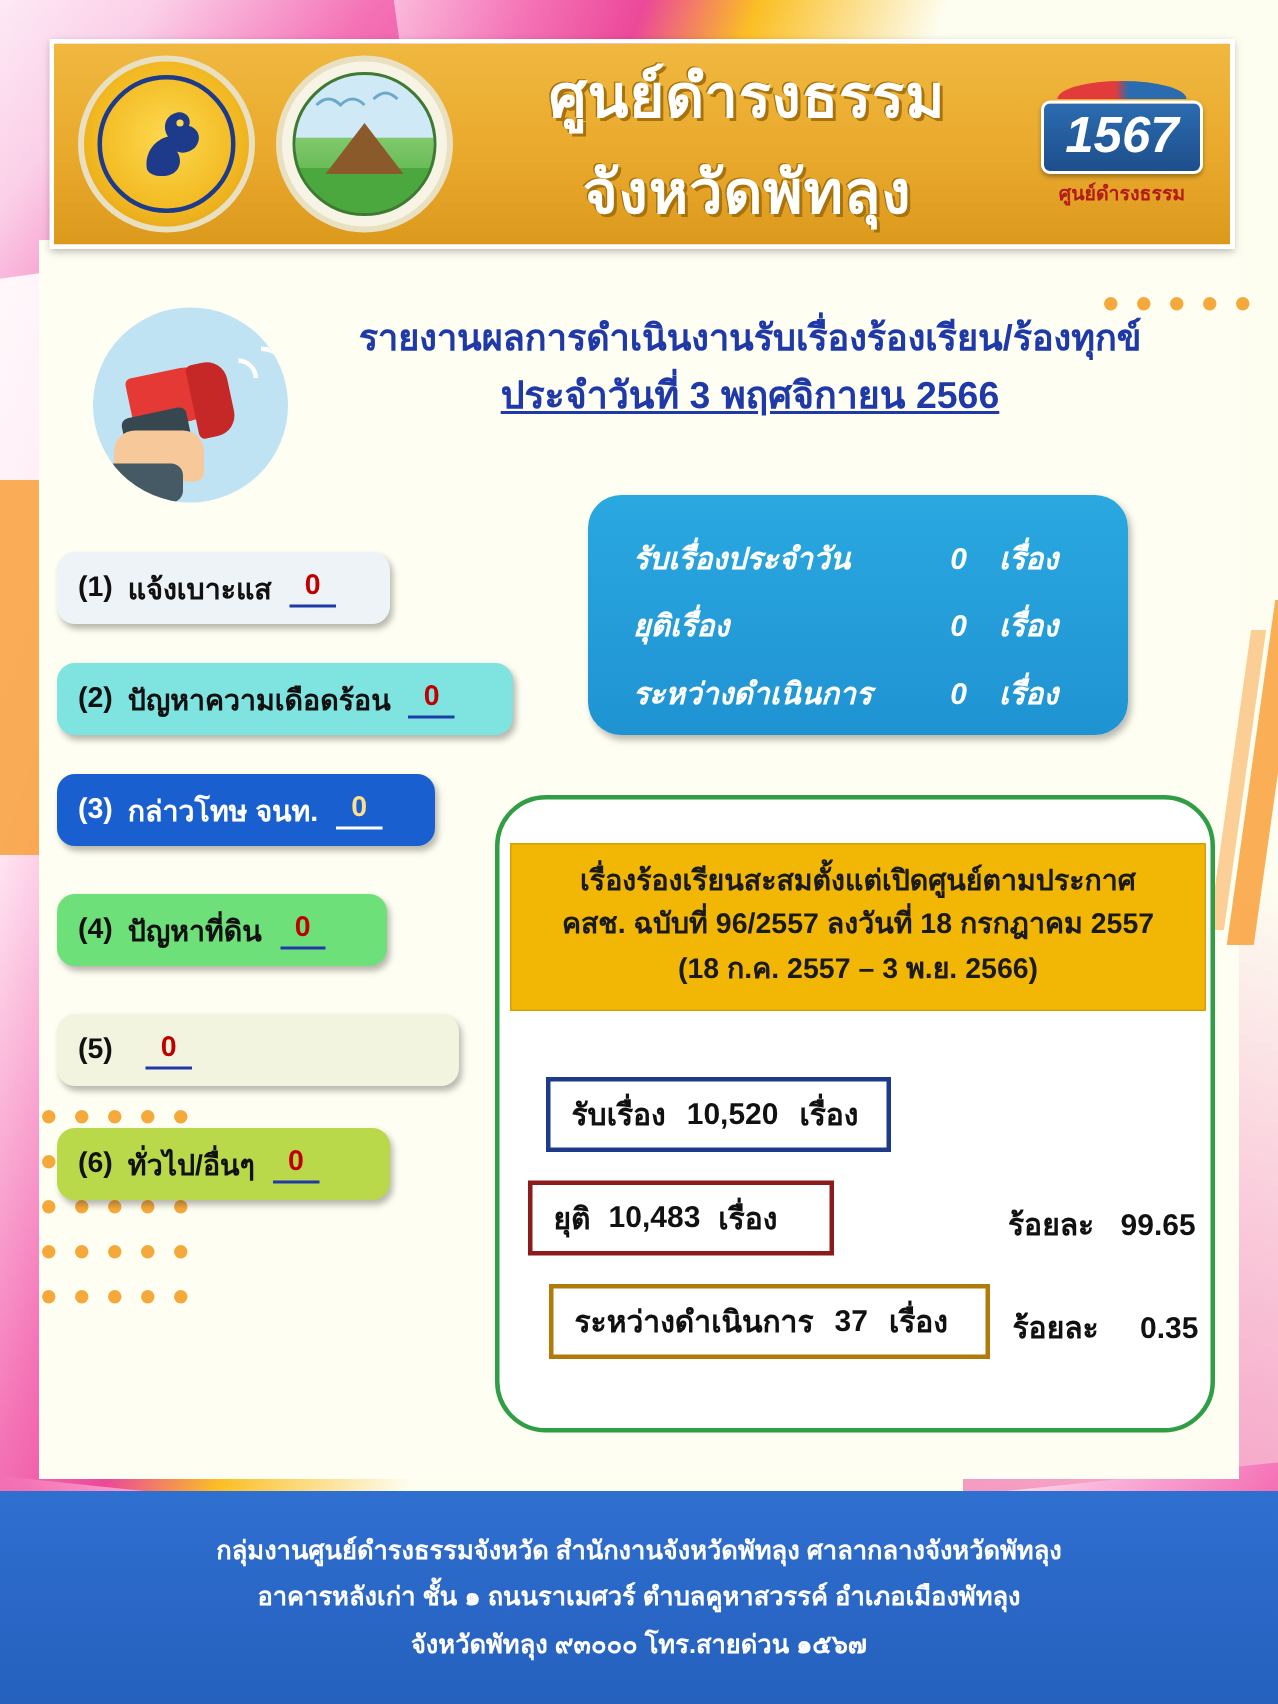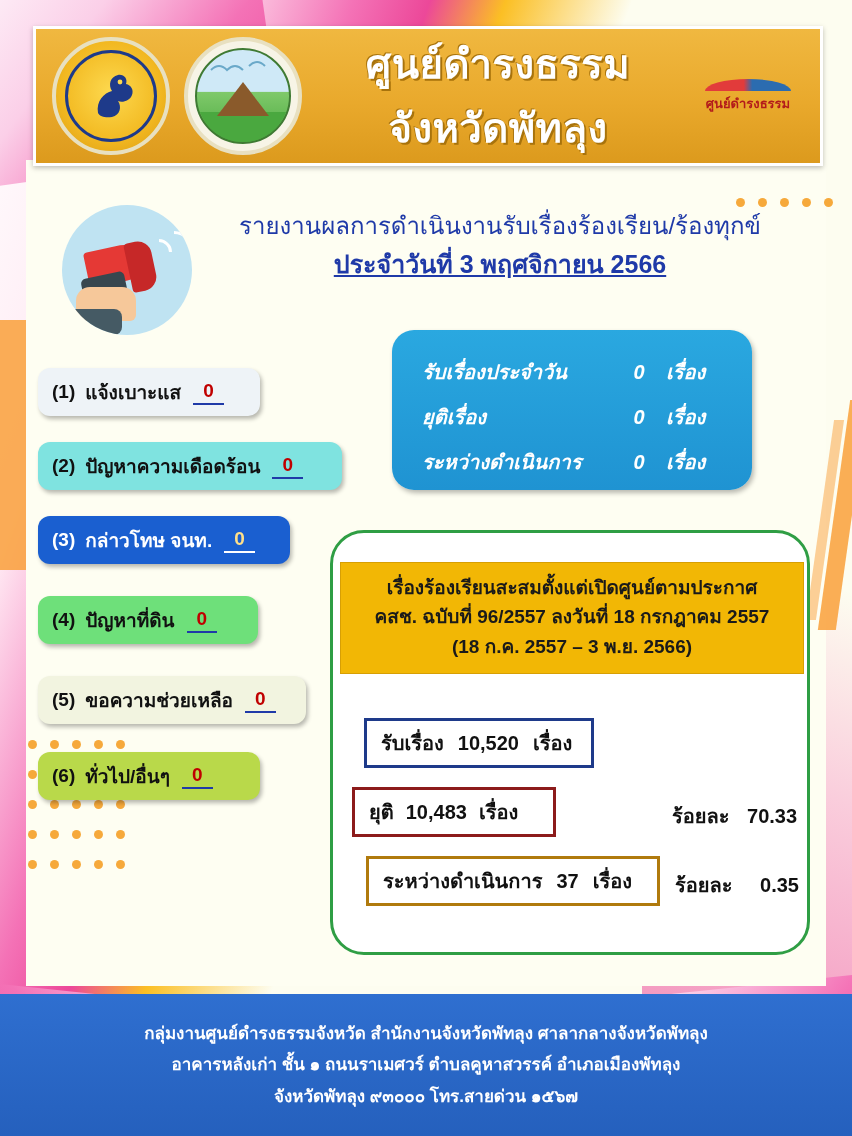--- a/index.html
+++ b/index.html
@@ -148,21 +148,21 @@
     background: #455a64; border-radius: 8px;
   }
   .megaphone .wave {
     position: absolute; border: 3px solid #ffffff; border-radius: 50%;
     border-color: #ffffff transparent transparent transparent;
   }
   .title-wrap {
     position: absolute; left: 200px; top: 208px; width: 600px; z-index: 4;
     text-align: center; color: #1f3aa8;
   }
-  .title-l1 { font-size: 24px; font-weight: normal; line-height: 1.5; }
+  .title-l1 { font-size: 24px; font-weight: bold; line-height: 1.5; }
   .title-l2 { font-size: 25px; font-weight: bold; line-height: 1.6; text-decoration: underline; }
 
   
   .pill {
     position: absolute; z-index: 4;
     border-radius: 12px;
     box-shadow: 2px 3px 4px rgba(0,0,0,.28);
     display: flex; align-items: center;
     padding: 0 14px;
     height: 48px;
@@ -290,20 +290,21 @@
       <div class="mount"></div>
       <svg width="96" height="34" viewBox="0 0 96 34" style="position:absolute;top:4px;left:0;" aria-hidden="true">
         <path d="M14 16 q8 -8 16 0 q8 -8 16 0" stroke="#6aa9c9" stroke-width="2" fill="none"></path>
         <path d="M52 12 q8 -8 16 0" stroke="#6aa9c9" stroke-width="2" fill="none"></path>
       </svg>
     </div>
   </div>
   <div class="banner-title">ศูนย์ดำรงธรรมจังหวัดพัทลุง</div>
   <div class="logo1567">
     <span class="swoosh"></span>
+    <div class="num">1567</div>
     <div class="sub">ศูนย์ดำรงธรรม</div>
   </div>
 </div>
 
 <div class="megaphone">
   <div class="horn"></div>
   <div class="horn-b"></div>
   <div class="handle"></div>
   <div class="hand"></div>
   <div class="cuff"></div>
@@ -335,21 +336,20 @@
 </div>
 
 <div class="pill" style="left:38px;top:596px;width:220px;background:#6ee07a;color:#111;">
   <span class="idx">(4)</span>
   <span>ปัญหาที่ดิน</span>
   <span class="val">0</span>
 </div>
 
 <div class="pill" style="left:38px;top:676px;width:268px;background:#f2f4e0;color:#111;">
   <span class="idx">(5)</span>
-  <span>ขอความช่วยเหลือ</span>
   <span class="val">0</span>
 </div>
 
 <div class="pill" style="left:38px;top:752px;width:222px;background:#b9d94a;color:#111;">
   <span class="idx">(6)</span>
   <span>ทั่วไป/อื่นๆ</span>
   <span class="val">0</span>
 </div>
 
 <div class="daily-box">
@@ -384,21 +384,21 @@
   <span style="margin-left:14px;">เรื่อง</span>
 </div>
 
 <div class="row-box" style="left:352px;top:787px;width:204px;border:3px solid #8c1b1b;">
   <span>ยุติ</span>
   <span style="margin-left:12px;">10,483</span>
   <span style="margin-left:12px;">เรื่อง</span>
 </div>
 <div class="pct" style="left:672px;top:800px;">
   <span>ร้อยละ</span>
-  <span style="margin-left:12px;">70.33</span>
+  <span style="margin-left:12px;">99.65</span>
 </div>
 
 <div class="row-box" style="left:366px;top:856px;width:294px;border:3px solid #b07a0d;">
   <span>ระหว่างดำเนินการ</span>
   <span style="margin-left:14px;">37</span>
   <span style="margin-left:14px;">เรื่อง</span>
 </div>
 <div class="pct" style="left:675px;top:869px;">
   <span>ร้อยละ</span>
   <span style="margin-left:22px;">0.35</span>

